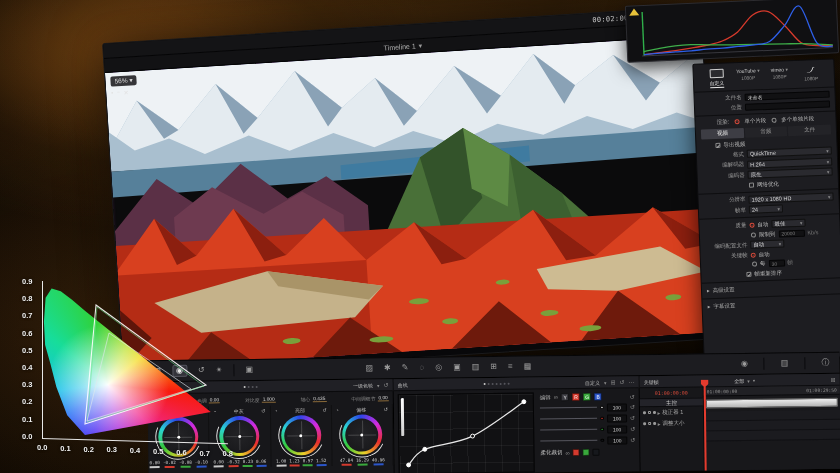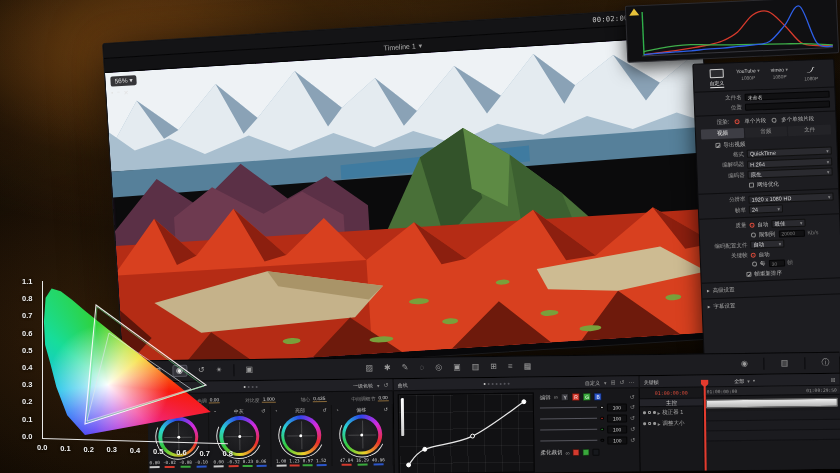--- a/index.html
+++ b/index.html
@@ -700,21 +700,21 @@
   <div class="horseshoe"></div>
   <div class="horseshoe-white"></div>
   <svg class="gamuts" viewBox="0 0 240 210">
     <polygon points="96,42 206,122 85,161" fill="none" stroke="rgba(255,255,255,.9)" stroke-width="1.1"></polygon>
     <polygon points="97,44 204,123 87,159" fill="none" stroke="rgba(110,230,140,.55)" stroke-width="1"></polygon>
     <polygon points="109,70 191,126 87,158" fill="none" stroke="rgba(225,232,238,.7)" stroke-width="0.9"></polygon>
   </svg>
   <div class="axis-y"></div>
   <div class="axis-x"></div>
   <div id="cie-ticks">
-      <span class="tick" style="left: 22px; top: 14px;">1.1</span>
+      <span class="tick" style="left: 22px; top: 14px;">0.9</span>
       <span class="tick" style="left: 22px; top: 31.2px;">0.8</span>
       <span class="tick" style="left: 22px; top: 48.4px;">0.7</span>
       <span class="tick" style="left: 22px; top: 65.6px;">0.6</span>
       <span class="tick" style="left: 22px; top: 82.8px;">0.5</span>
       <span class="tick" style="left: 22px; top: 100px;">0.4</span>
       <span class="tick" style="left: 22px; top: 117.2px;">0.3</span>
       <span class="tick" style="left: 22px; top: 134.4px;">0.2</span>
       <span class="tick" style="left: 22px; top: 151.6px;">0.1</span>
       <span class="tick" style="left: 22px; top: 168.8px;">0.0</span>
       <span class="tick" style="left: 37px; top: 180px;">0.0</span>

